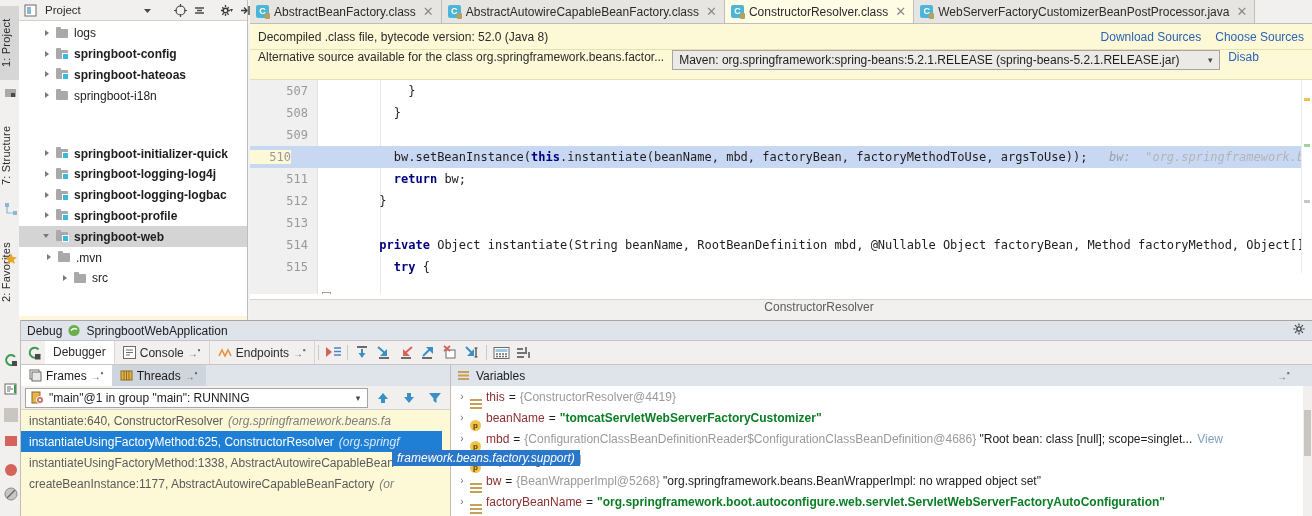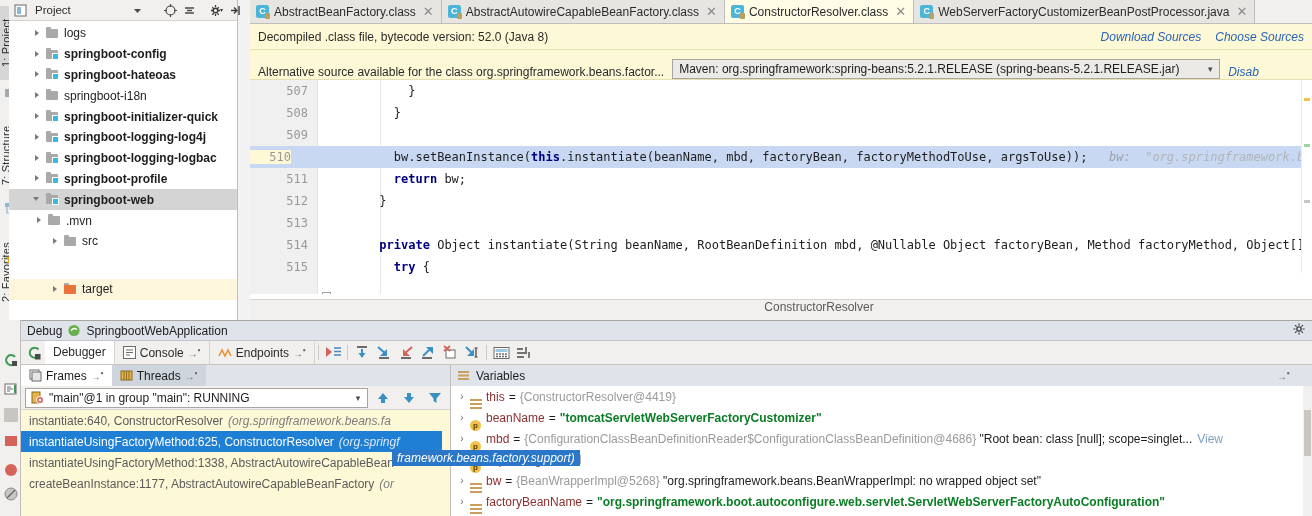--- a/index.html
+++ b/index.html
@@ -22,21 +22,21 @@
     writing-mode:vertical-rl; transform:rotate(180deg);
     text-align:center; font-size:11px; color:#2b2b2b;
     letter-spacing:0.2px; white-space:nowrap;
     padding:2px 0;
   }
   .vtab.sel { background:#d6d6d6; }
   .vicon { position:absolute; left:4px; width:14px; height:14px; }
 
   
   .projpanel {
-    position:absolute; left:9px; top:0; width:229px; height:320px;
+    position:absolute; left:19px; top:0; width:229px; height:320px;
     background:#ffffff; border-right:1px solid #c0bdba;
   }
   .proj-toolbar {
     height:21px; background:#f2f0ee; border-bottom:1px solid #d4d1cd;
     display:flex; align-items:center; padding:0 4px; gap:4px;
   }
   .proj-title { font-size:11.5px; color:#2b2b2b; margin-left:3px; }
   .tb-ico { width:15px; height:15px; display:inline-block; position:relative; cursor:pointer; }
   .proj-tree { height:299px; overflow:hidden; background:#fff; padding-top:2px; }
   .trow {
@@ -95,24 +95,24 @@
   .cico:after {
     content:""; position:absolute; right:-1px; bottom:-1px; width:5px; height:6px;
     background:#b8a15c; border-radius:1px;
   }
 
   .banner1 {
     height:26px; background:#fdf8d6; border-bottom:1px solid #e6dfb4;
     display:flex; align-items:center; padding:0 8px; font-size:12px; color:#2b2b2b;
   }
   .banner1 .links { margin-left:auto; display:flex; gap:14px; }
-  .lnk { color:#2a63b8; cursor:pointer;font-style:italic; }
+  .lnk { color:#2a63b8; cursor:pointer; }
   .banner2 {
     height:30px; background:#fdf8d6; border-bottom:1px solid #e6dfb4;
-    display:flex; align-items:flex-end; padding:0 8px; font-size:12px; color:#2b2b2b; gap:8px;
+    display:flex; align-items:flex-start; padding:0 8px; font-size:12px; color:#2b2b2b; gap:8px;
   }
   .combo {
     height:20px; background:#eceae6; border:1px solid #a8a5a1;
     display:flex; align-items:center; padding:0 4px 0 6px;
     font-size:12px; color:#1d1d1d; width:548px; justify-content:space-between;
     cursor:pointer;
   }
   .combo .cv { overflow:hidden; white-space:nowrap; }
   .chev { width:10px; flex:0 0 10px; text-align:center; color:#4a4a4a; font-size:9px; }
 
@@ -359,21 +359,21 @@
           </span>
           <span class="tlabel b">springboot-hateoas</span>
         </div>
         <div class="trow" style="padding-left: 22px;">
           <span class="arrow r"></span>
           <span class="fldr">
             <i></i>
           </span>
           <span class="tlabel">springboot-i18n</span>
         </div>
-        <div class="trow" style="padding-left: 22px;">
+        <div class="trow" style="padding-left: 22px; margin-top: 37px;">
           <span class="arrow r"></span>
           <span class="fldr mod">
             <i></i>
           </span>
           <span class="tlabel b">springboot-initializer-quick</span>
         </div>
         <div class="trow" style="padding-left: 22px;">
           <span class="arrow r"></span>
           <span class="fldr mod">
             <i></i>

